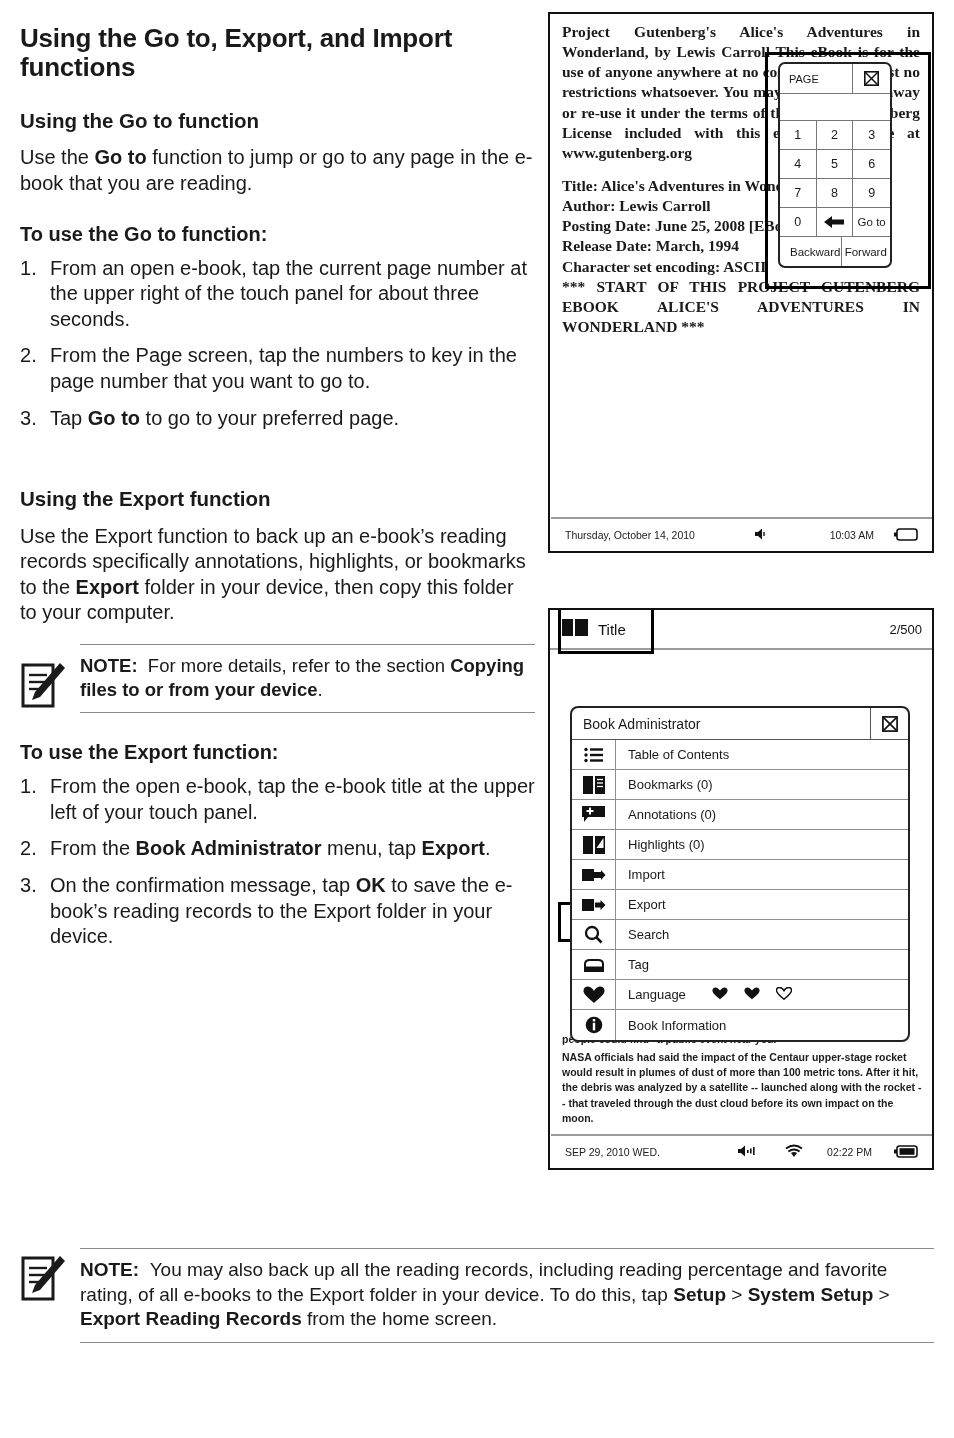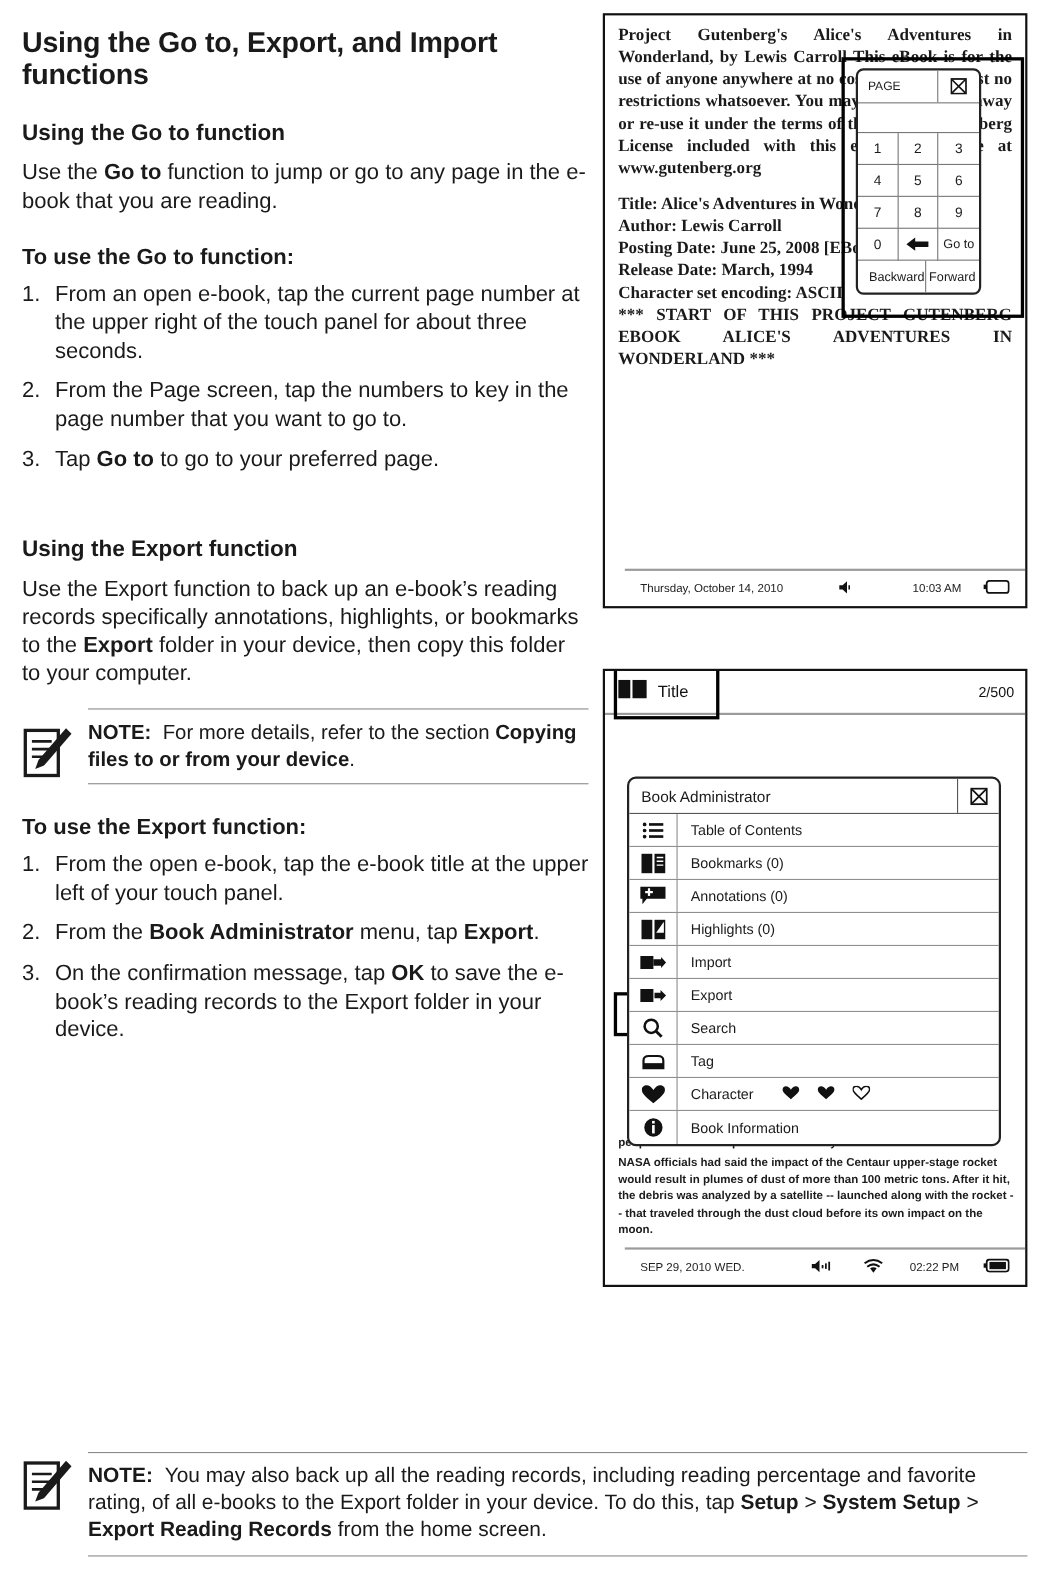--- a/index.html
+++ b/index.html
@@ -83,21 +83,21 @@
     padding: 9px 0 10px 0;
     font-size: 18.5px;
     line-height: 1.3;
     font-weight: 300;
   }
   .note-body b { font-weight: bold; }
   .note-lbl { font-weight: bold; }
 
   .note-wide {
     position: absolute;
-    left: 20px; top: 1320px;
+    left: 20px; top: 1248px;
     width: 914px;
     display: flex;
     align-items: flex-start;
     gap: 14px;
   }
   .note-wide .note-body { font-size: 19px; }
 
   
   .device {
     position: absolute;
@@ -145,21 +145,21 @@
     line-height: 1.30;
     text-align: justify;
     font-weight: bold;
     color: #1a1a1a;
   }
   .serif-body .blk { margin: 0 0 13px 0; }
   .serif-body .meta { text-align: left; }
 
   .dev-status {
     position: absolute;
-    left: 18px; right: 0; bottom: 0;
+    left: 1px; right: 0; bottom: 0;
     height: 34px;
     border-top: 2px solid #9b9b9b;
     display: flex;
     align-items: center;
     padding: 0 14px 0 14px;
     font-size: 10.5px;
     color: #222;
     gap: 10px;
   }
   .dev-status .sb-date { flex: 0 0 auto; }
@@ -543,21 +543,21 @@
         <span class="ba-lbl">Tag</span>
       </div>
 
       <div class="ba-row">
         <span class="ba-ico">
           <svg width="22" height="18" viewBox="0 0 22 18">
             <path d="M11 17 C4 11 0.5 8 0.5 4.8 C0.5 2 2.6 0.6 4.8 0.6 C7 0.6 9.6 2.4 11 5 C12.4 2.4 15 0.6 17.2 0.6 C19.4 0.6 21.5 2 21.5 4.8 C21.5 8 18 11 11 17 Z" fill="#111"></path>
           </svg>
         </span>
         <span class="ba-lbl">
-          <span>Character</span>
+          <span>Language</span>
           <span class="fav-hearts">
             <span>
               <svg width="16" height="13" viewBox="0 0 22 18">
                   <path d="M11 17 C4 11 0.5 8 0.5 4.8 C0.5 2 2.6 0.6 4.8 0.6 C7 0.6 9.6 2.4 11 5 C12.4 2.4 15 0.6 17.2 0.6 C19.4 0.6 21.5 2 21.5 4.8 C21.5 8 18 11 11 17 Z" fill="#111"></path>
                 </svg>
             </span>
             <span>
               <svg width="16" height="13" viewBox="0 0 22 18">
                   <path d="M11 17 C4 11 0.5 8 0.5 4.8 C0.5 2 2.6 0.6 4.8 0.6 C7 0.6 9.6 2.4 11 5 C12.4 2.4 15 0.6 17.2 0.6 C19.4 0.6 21.5 2 21.5 4.8 C21.5 8 18 11 11 17 Z" fill="#111"></path>
                 </svg>

